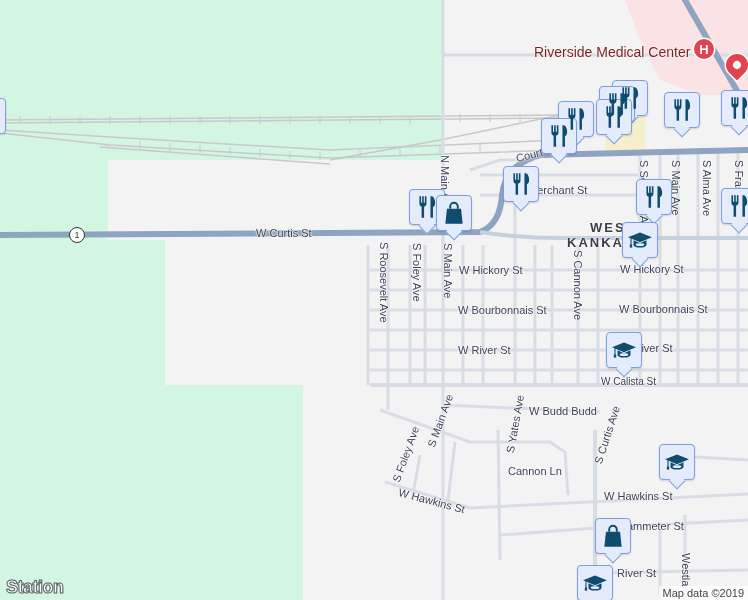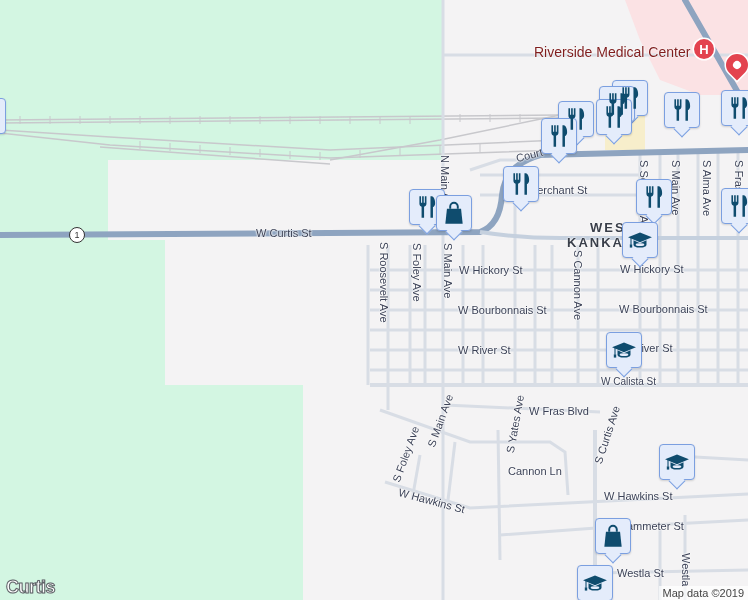--- a/index.html
+++ b/index.html
@@ -118,30 +118,30 @@
   <div class="label" style="left:516px;top:150px;transform:rotate(-15deg);">Court</div>
   <div class="label" style="left:528px;top:185px;">Merchant St</div>
   <div class="label" style="left:459px;top:265px;">W Hickory St</div>
   <div class="label" style="left:620px;top:264px;">W Hickory St</div>
   <div class="label v" style="left:583px;top:250px;">S Cannon Ave</div>
   <div class="label" style="left:458px;top:305px;">W Bourbonnais St</div>
   <div class="label" style="left:619px;top:304px;">W Bourbonnais St</div>
   <div class="label" style="left:458px;top:345px;">W River St</div>
   <div class="label" style="left:620px;top:343px;">W River St</div>
   <div class="label" style="left:601px;top:377px;font-size:10px;">W Calista St</div>
-  <div class="label" style="left:529px;top:406px;">W Fras Blvd</div>
+  <div class="label" style="left:529px;top:406px;">W Budd Budd</div>
   <div class="label" style="left:426px;top:445px;transform-origin:left top;transform:rotate(-70deg);">S Main Ave</div>
   <div class="label" style="left:505px;top:452px;transform-origin:left top;transform:rotate(-80deg);">S Yates Ave</div>
   <div class="label" style="left:593px;top:462px;transform-origin:left top;transform:rotate(-72deg);">S Curtis Ave</div>
   <div class="label" style="left:391px;top:480px;transform-origin:left top;transform:rotate(-70deg);">S Foley Ave</div>
   <div class="label" style="left:508px;top:466px;">Cannon Ln</div>
   <div class="label" style="left:400px;top:487px;transform-origin:left top;transform:rotate(15deg);">W Hawkins St</div>
   <div class="label" style="left:604px;top:491px;">W Hawkins St</div>
   <div class="label" style="left:619px;top:521px;">Hammeter St</div>
-  <div class="label" style="left:617px;top:568px;">Westla St</div>
+  <div class="label" style="left:617px;top:568px;">River St</div>
   <div class="label v" style="left:691px;top:553px;">Westla</div>
   <div class="label v" style="left:649px;top:160px;">S Schuyler Ave</div>
   <div class="label v" style="left:681px;top:160px;">S Main Ave</div>
   <div class="label v" style="left:712px;top:160px;">S Alma Ave</div>
   <div class="label v" style="left:744px;top:160px;">S Fras</div>
 
   <div id="markers">
       <div class="pin" style="left: 612px; top: 80px;">
         <svg viewBox="0 0 24 24">
           <path fill="#0f4c6e" d="M5 2h1.5v6h1V2H9v6h1V2h1.5v7c0 1.4-1 2.4-2.2 2.7V22H7V11.7C5.9 11.4 5 10.4 5 9V2z"></path>
@@ -252,15 +252,15 @@
           <path fill="#0f4c6e" d="M1 9.5 12 5l11 4.5-11 4.5z"></path>
           <path fill="#0f4c6e" d="M6 12.3v4c0 1.5 2.7 2.7 6 2.7s6-1.2 6-2.7v-4L12 15z"></path>
           <ellipse cx="12" cy="16.3" rx="4" ry="1.2" fill="#e4ecfb"></ellipse>
           <rect x="3.2" y="10" width="1" height="6" fill="#0f4c6e"></rect>
           <rect x="2.6" y="16" width="2.2" height="3" fill="#0f4c6e"></rect>
         </svg>
       </div>
       <div class="pin" style="left: -30px; top: 98px;"></div>
     </div>
 
-  <div class="logo">Curtis</div>
+  <div class="logo">Station</div>
   <div class="attrib">Map data ©2019</div>
 </div>
 
 </body></html>

